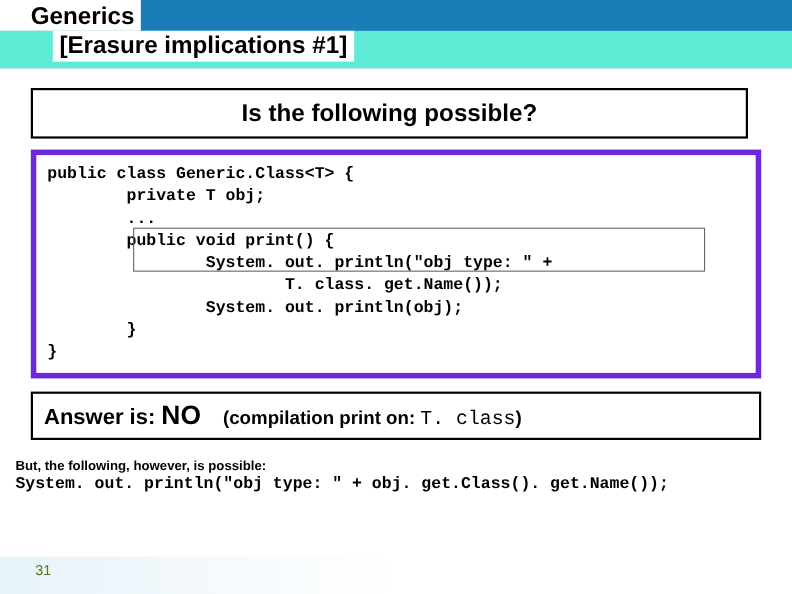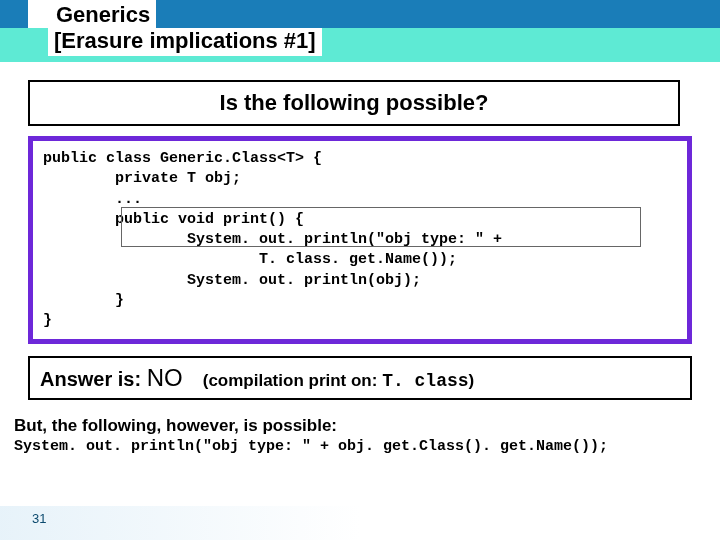--- a/index.html
+++ b/index.html
@@ -9,21 +9,20 @@
     background: #ffffff;
     font-family: Arial, Helvetica, sans-serif;
     position: relative;
     overflow: hidden;
   }
   .title-wrap {
     background: #1a7db8;
   }
   .title-row1 {
     background: #1a7db8;
-    padding-left: 28px;
   }
   .title-row1 span {
     background: #fff;
     display: inline-block;
     padding: 2px 6px 0 28px;
     font-weight: bold;
     font-size: 22px;
   }
   .title-row2 {
     background: #5eead4;
@@ -70,48 +69,48 @@
     margin: 12px 28px 10px 28px;
     border: 2px solid #000;
     padding: 6px 10px;
     font-size: 18px;
   }
   .answer-box .lead {
     font-weight: bold;
     font-size: 20px;
   }
   .answer-box .no {
-    font-weight: normal;
+    font-weight: bold;
     font-size: 24px;
   }
   .answer-box .expl {
     font-weight: bold;
     font-size: 17px;
   }
   .answer-box .mono {
     font-family: "Courier New", monospace;
-    font-weight: bold;
+    font-weight: normal;
   }
   .followup {
     margin: 16px 14px 0 14px;
-    font-size: 17px;
+    font-size: 12px;
     font-weight: bold;
   }
   .followup-code {
     margin: 2px 14px 0 14px;
     font-family: "Courier New", monospace;
     font-weight: bold;
     font-size: 15px;
   }
   .page-num {
     position: absolute;
     left: 32px;
     bottom: 14px;
     font-size: 13px;
-    color: #0c4a6e;
+    color: #4d7c0f;
     text-align: center;
   }
   .footer-fade {
     position: absolute;
     left: 0;
     bottom: 0;
     width: 720px;
     height: 34px;
     background: linear-gradient(to right, #cfe6f4 0%, #ffffff 50%);
     opacity: 0.5;

